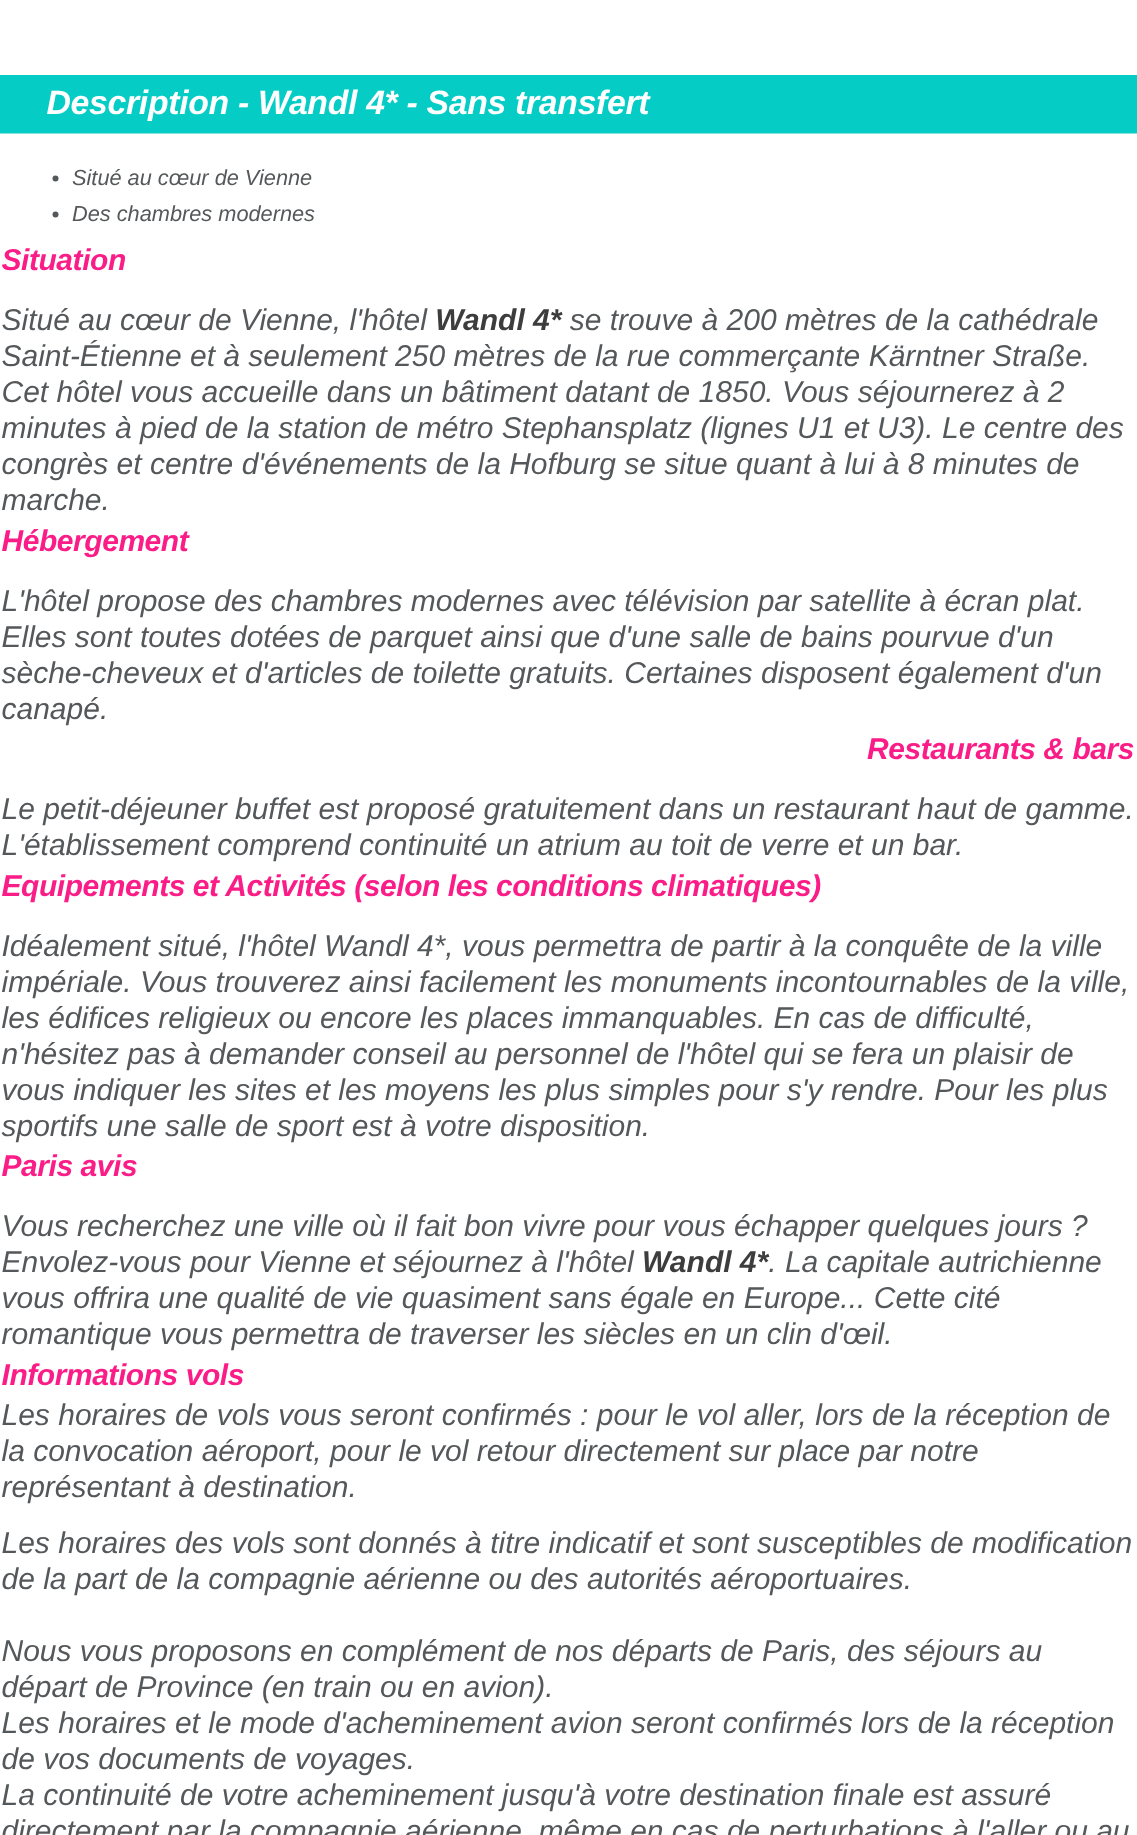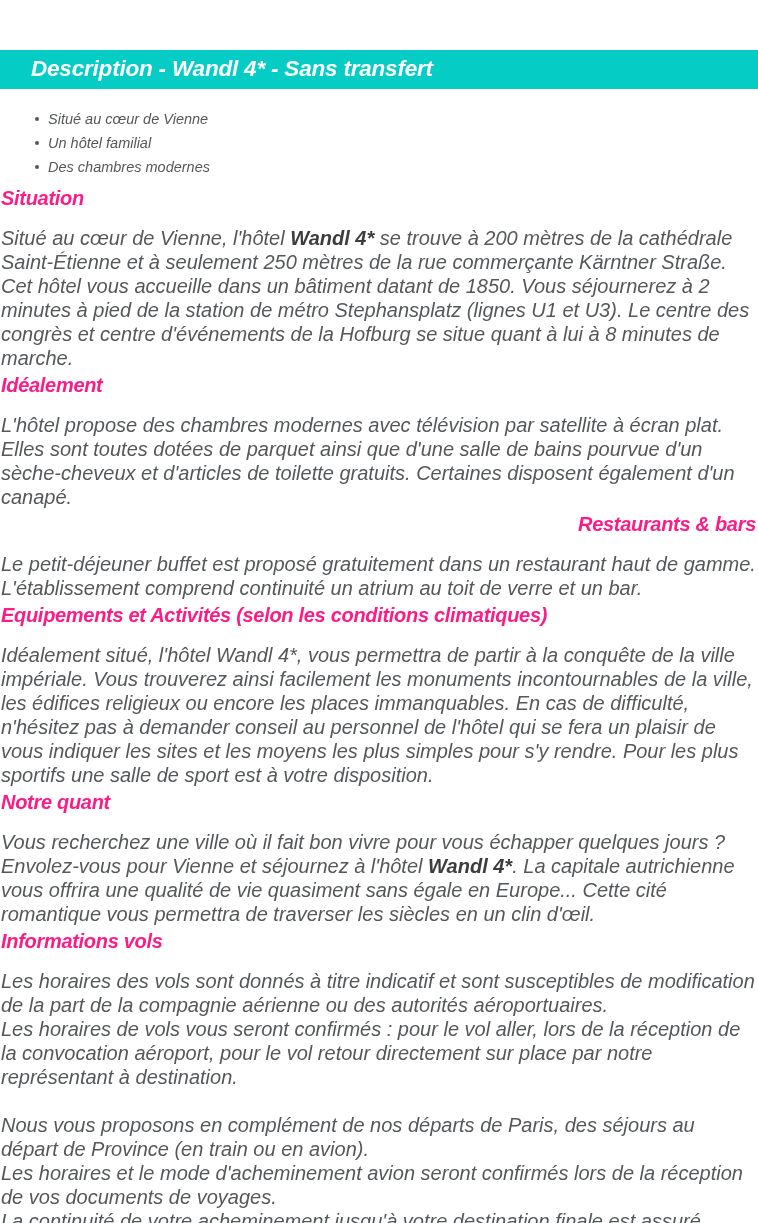--- a/index.html
+++ b/index.html
@@ -128,47 +128,44 @@
 
   <div class="title-bar">
     <h1>Description - Wandl 4* - Sans transfert</h1>
   </div>
 
   <ul class="highlights">
     <li>
       <span>Situé au cœur de Vienne</span>
     </li>
     <li>
-      <span>Un hôtel familial</span>
-    </li>
-    <li>
       <span>Des chambres modernes</span>
     </li>
   </ul>
 
   <div class="content">
 
     <h2 class="section-title sec-situation">Situation</h2>
     <p class="body-text"><span>Situé au cœur de Vienne, l'hôtel </span><b>Wandl 4*</b><span> se trouve à 200 mètres de la cathédrale Saint-Étienne et à seulement 250 mètres de la rue commerçante Kärntner Straße. Cet hôtel vous accueille dans un bâtiment datant de 1850. Vous séjournerez à 2 minutes à pied de la station de métro Stephansplatz (lignes U1 et U3). Le centre des congrès et centre d'événements de la Hofburg se situe quant à lui à 8 minutes de marche.</span></p>
 
-    <h2 class="section-title sec-hebergement">Idéalement</h2>
+    <h2 class="section-title sec-hebergement">Hébergement</h2>
     <p class="body-text">L'hôtel propose des chambres modernes avec télévision par satellite à écran plat. Elles sont toutes dotées de parquet ainsi que d'une salle de bains pourvue d'un sèche-cheveux et d'articles de toilette gratuits. Certaines disposent également d'un canapé.</p>
 
     <h2 class="section-title sec-restaurants">Restaurants &amp; bars</h2>
     <p class="body-text">Le petit-déjeuner buffet est proposé gratuitement dans un restaurant haut de gamme. L'établissement comprend continuité un atrium au toit de verre et un bar.</p>
 
     <h2 class="section-title sec-equipements">Equipements et Activités (selon les conditions climatiques)</h2>
     <p class="body-text">Idéalement situé, l'hôtel Wandl 4*, vous permettra de partir à la conquête de la ville impériale. Vous trouverez ainsi facilement les monuments incontournables de la ville, les édifices religieux ou encore les places immanquables. En cas de difficulté, n'hésitez pas à demander conseil au personnel de l'hôtel qui se fera un plaisir de vous indiquer les sites et les moyens les plus simples pour s'y rendre. Pour les plus sportifs une salle de sport est à votre disposition.</p>
 
-    <h2 class="section-title sec-avis">Notre quant</h2>
+    <h2 class="section-title sec-avis">Paris avis</h2>
     <p class="body-text"><span>Vous recherchez une ville où il fait bon vivre pour vous échapper quelques jours ? Envolez-vous pour Vienne et séjournez à l'hôtel </span><b>Wandl 4*</b><span>. La capitale autrichienne vous offrira une qualité de vie quasiment sans égale en Europe... Cette cité romantique vous permettra de traverser les siècles en un clin d'œil.</span></p>
 
     <h2 class="section-title sec-vols">Informations vols</h2>
+    <p class="body-text tight">Les horaires de vols vous seront confirmés : pour le vol aller, lors de la réception de la convocation aéroport, pour le vol retour directement sur place par notre représentant à destination.</p>
     <p class="body-text">Les horaires des vols sont donnés à titre indicatif et sont susceptibles de modification de la part de la compagnie aérienne ou des autorités aéroportuaires.</p>
-    <p class="body-text tight">Les horaires de vols vous seront confirmés : pour le vol aller, lors de la réception de la convocation aéroport, pour le vol retour directement sur place par notre représentant à destination.</p>
 
     <div class="para-gap"></div>
 
     <p class="body-text tight">Nous vous proposons en complément de nos départs de Paris, des séjours au départ de Province (en train ou en avion).</p>
     <p class="body-text tight">Les horaires et le mode d'acheminement avion seront confirmés lors de la réception de vos documents de voyages.</p>
     <p class="body-text tight">La continuité de votre acheminement jusqu'à votre destination finale est assuré directement par la compagnie aérienne, même en cas de perturbations à l'aller ou au retour.</p>
 
   </div>
 </div>
 

